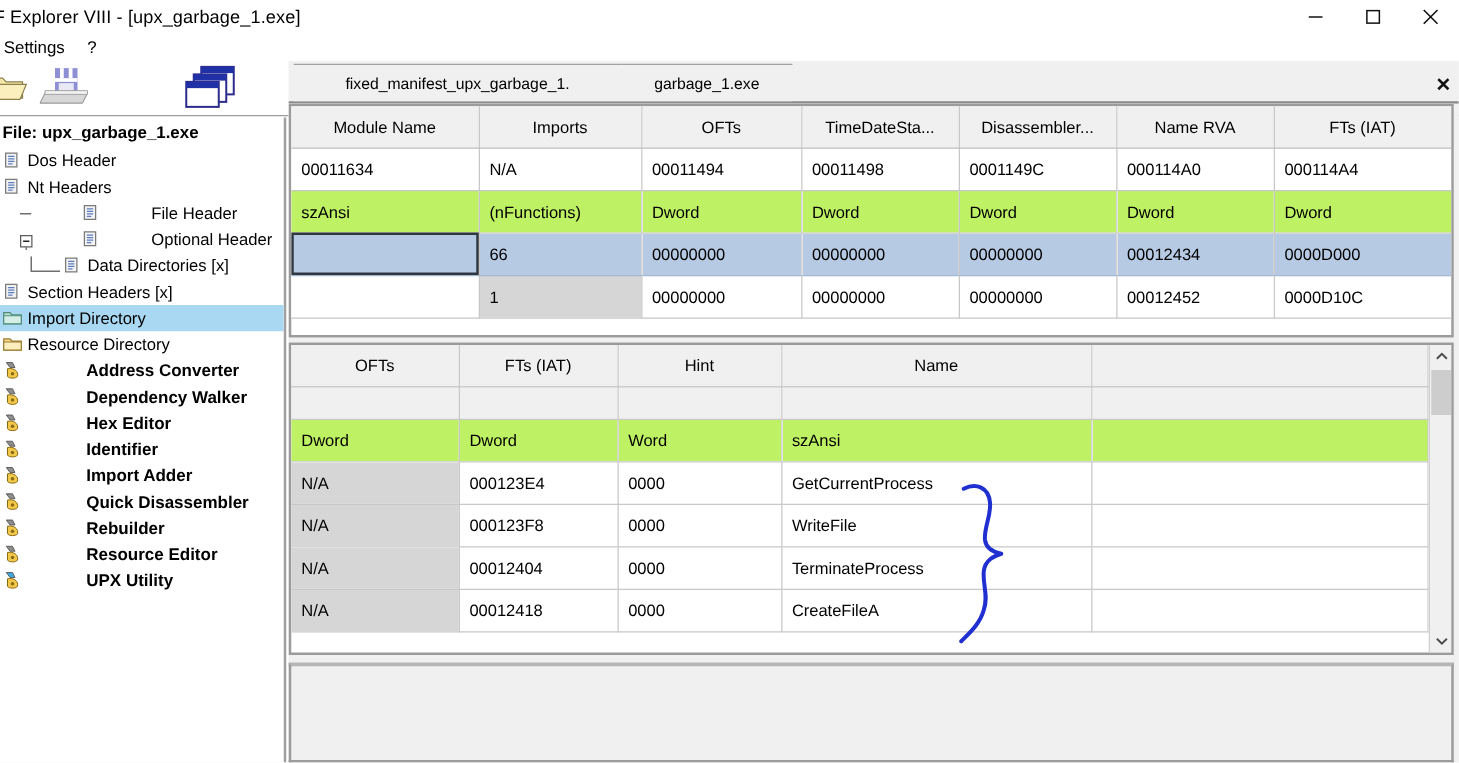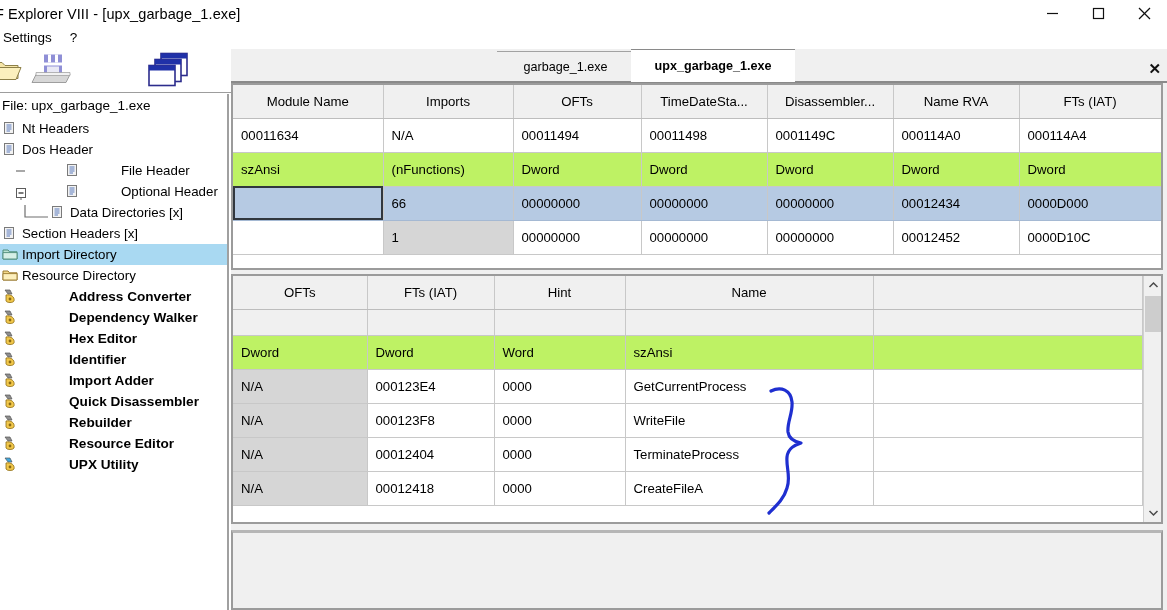--- a/index.html
+++ b/index.html
@@ -54,21 +54,21 @@
   .tb3 { left: 145px; }
 
   
   .sidebar {
     position: absolute; left: 0; top: 94px; width: 229px; height: 516px;
     background: #ffffff;
     border-right: 2px solid #a0a0a0;
     overflow: hidden;
   }
   .file-label {
-    font-weight: normal; font-size: 13.5px; padding: 4px 0 5px 2px; white-space: nowrap;
+    font-weight: bold; font-size: 13.5px; padding: 4px 0 5px 2px; white-space: nowrap;
   }
   .tree { }
   .tnode {
     display: flex; align-items: center; height: 21px; white-space: nowrap;
     padding-left: 2px;
   }
   .tnode.sel { background: #a9d9f2; }
   .tnode .tlabel { font-size: 13.3px; color: #000; }
   .tnode.bold .tlabel { font-weight: bold; font-size: 13.6px; margin-left: 47px; }
   .indent1 { padding-left: 2px; }
@@ -246,31 +246,31 @@
     <div class="file-label">File: upx_garbage_1.exe</div>
     <div class="tree" id="tree">
         <div class="tnode indent1">
           <span class="ico"><svg width="14" height="14" viewBox="0 0 14 14">
               <rect x="2.5" y="1.5" width="9" height="11" fill="#f2f2f2" stroke="#7a7a7a" stroke-width="1"></rect>
               <line x1="4.5" y1="4" x2="9.5" y2="4" stroke="#5b7bbd" stroke-width="1"></line>
               <line x1="4.5" y1="6" x2="9.5" y2="6" stroke="#5b7bbd" stroke-width="1"></line>
               <line x1="4.5" y1="8" x2="9.5" y2="8" stroke="#5b7bbd" stroke-width="1"></line>
               <line x1="4.5" y1="10" x2="8" y2="10" stroke="#5b7bbd" stroke-width="1"></line>
             </svg></span>
-          <span class="tlabel">Nt Headers</span>
+          <span class="tlabel">Dos Header</span>
         </div>
         <div class="tnode indent1">
           <span class="ico"><svg width="14" height="14" viewBox="0 0 14 14">
               <rect x="2.5" y="1.5" width="9" height="11" fill="#f2f2f2" stroke="#7a7a7a" stroke-width="1"></rect>
               <line x1="4.5" y1="4" x2="9.5" y2="4" stroke="#5b7bbd" stroke-width="1"></line>
               <line x1="4.5" y1="6" x2="9.5" y2="6" stroke="#5b7bbd" stroke-width="1"></line>
               <line x1="4.5" y1="8" x2="9.5" y2="8" stroke="#5b7bbd" stroke-width="1"></line>
               <line x1="4.5" y1="10" x2="8" y2="10" stroke="#5b7bbd" stroke-width="1"></line>
             </svg></span>
-          <span class="tlabel">Dos Header</span>
+          <span class="tlabel">Nt Headers</span>
         </div>
         <div class="tnode indent2">
           <span class="connector"><svg width="13" height="16" viewBox="0 0 13 16">
               <line x1="0" y1="8" x2="9" y2="8" stroke="#6f6f6f" stroke-width="1.2"></line>
             </svg></span>
           <span class="ico"><svg width="14" height="14" viewBox="0 0 14 14">
               <rect x="2.5" y="1.5" width="9" height="11" fill="#f2f2f2" stroke="#7a7a7a" stroke-width="1"></rect>
               <line x1="4.5" y1="4" x2="9.5" y2="4" stroke="#5b7bbd" stroke-width="1"></line>
               <line x1="4.5" y1="6" x2="9.5" y2="6" stroke="#5b7bbd" stroke-width="1"></line>
               <line x1="4.5" y1="8" x2="9.5" y2="8" stroke="#5b7bbd" stroke-width="1"></line>
@@ -403,25 +403,25 @@
           <span class="tlabel">UPX Utility</span>
         </div>
       </div>
   </div>
 
   <div class="rightpane">
 
     <div class="tabstrip">
       <div class="tabs-line"></div>
 
+      <div class="tab" style="left:4px; width:262px;">
+        <span class="tlabel2">fixed_manifest_upx_garbage_1.</span>
+      </div>
       <div class="tab" style="left:266px; width:137px;">
         <span class="tlabel2">garbage_1.exe</span>
-      </div>
-      <div class="tab active" style="left:400px; width:164px;">
-        <span class="tlabel2">upx_garbage_1.exe</span>
       </div>
 
       <div class="tabclose">✕</div>
     </div>
 
     <div class="tablewrap">
 
       <div class="grid grid-top">
         <table class="t" id="top-table">
           <colgroup>

